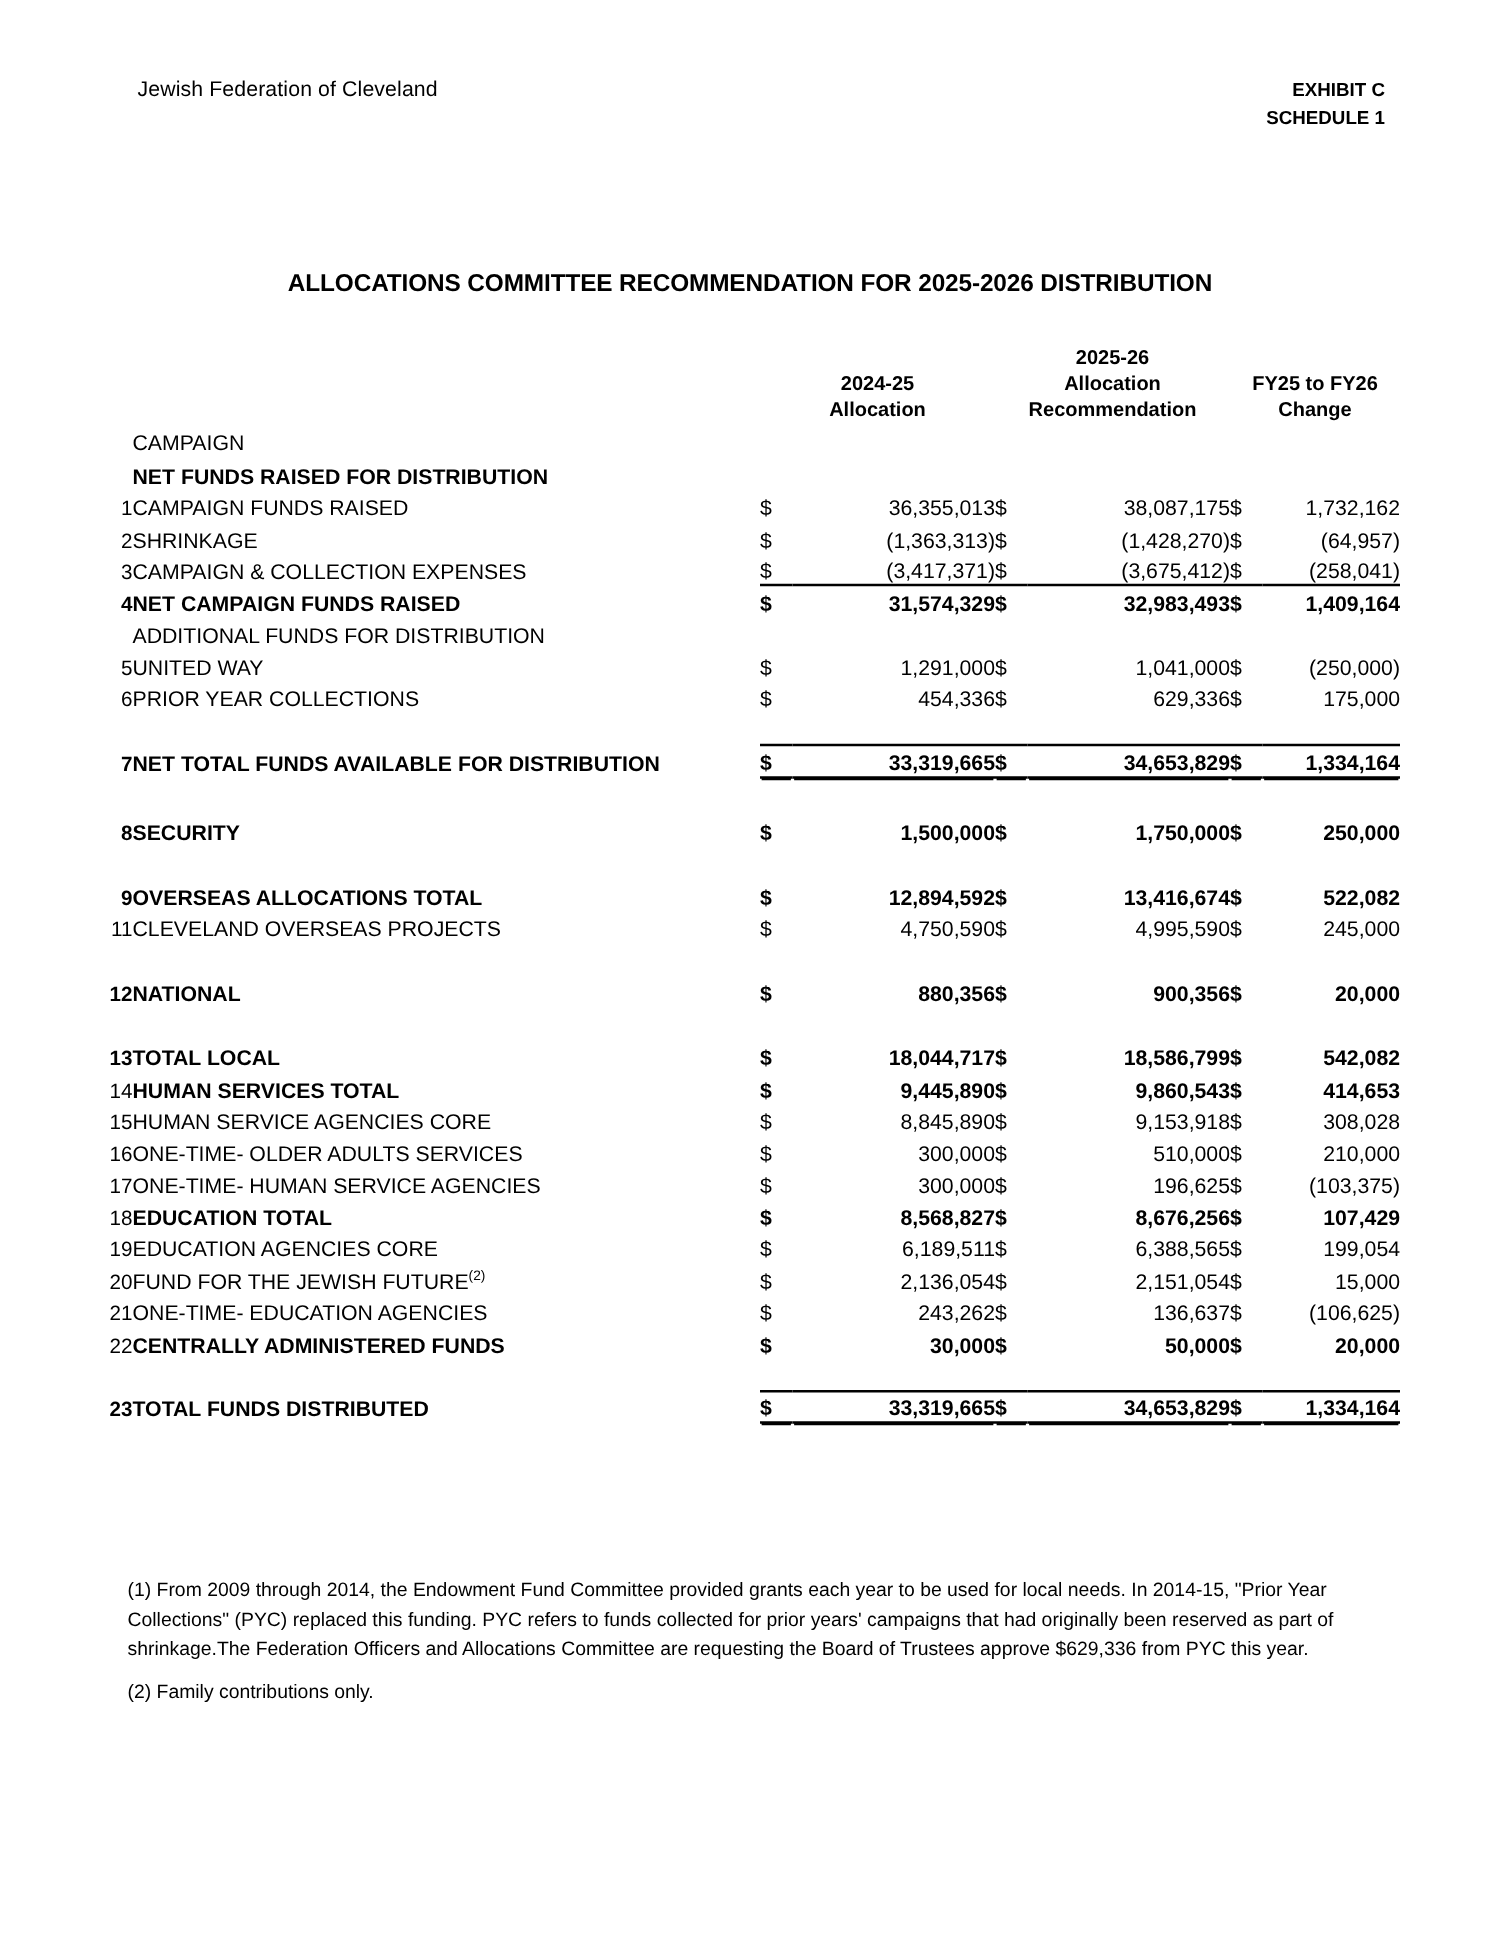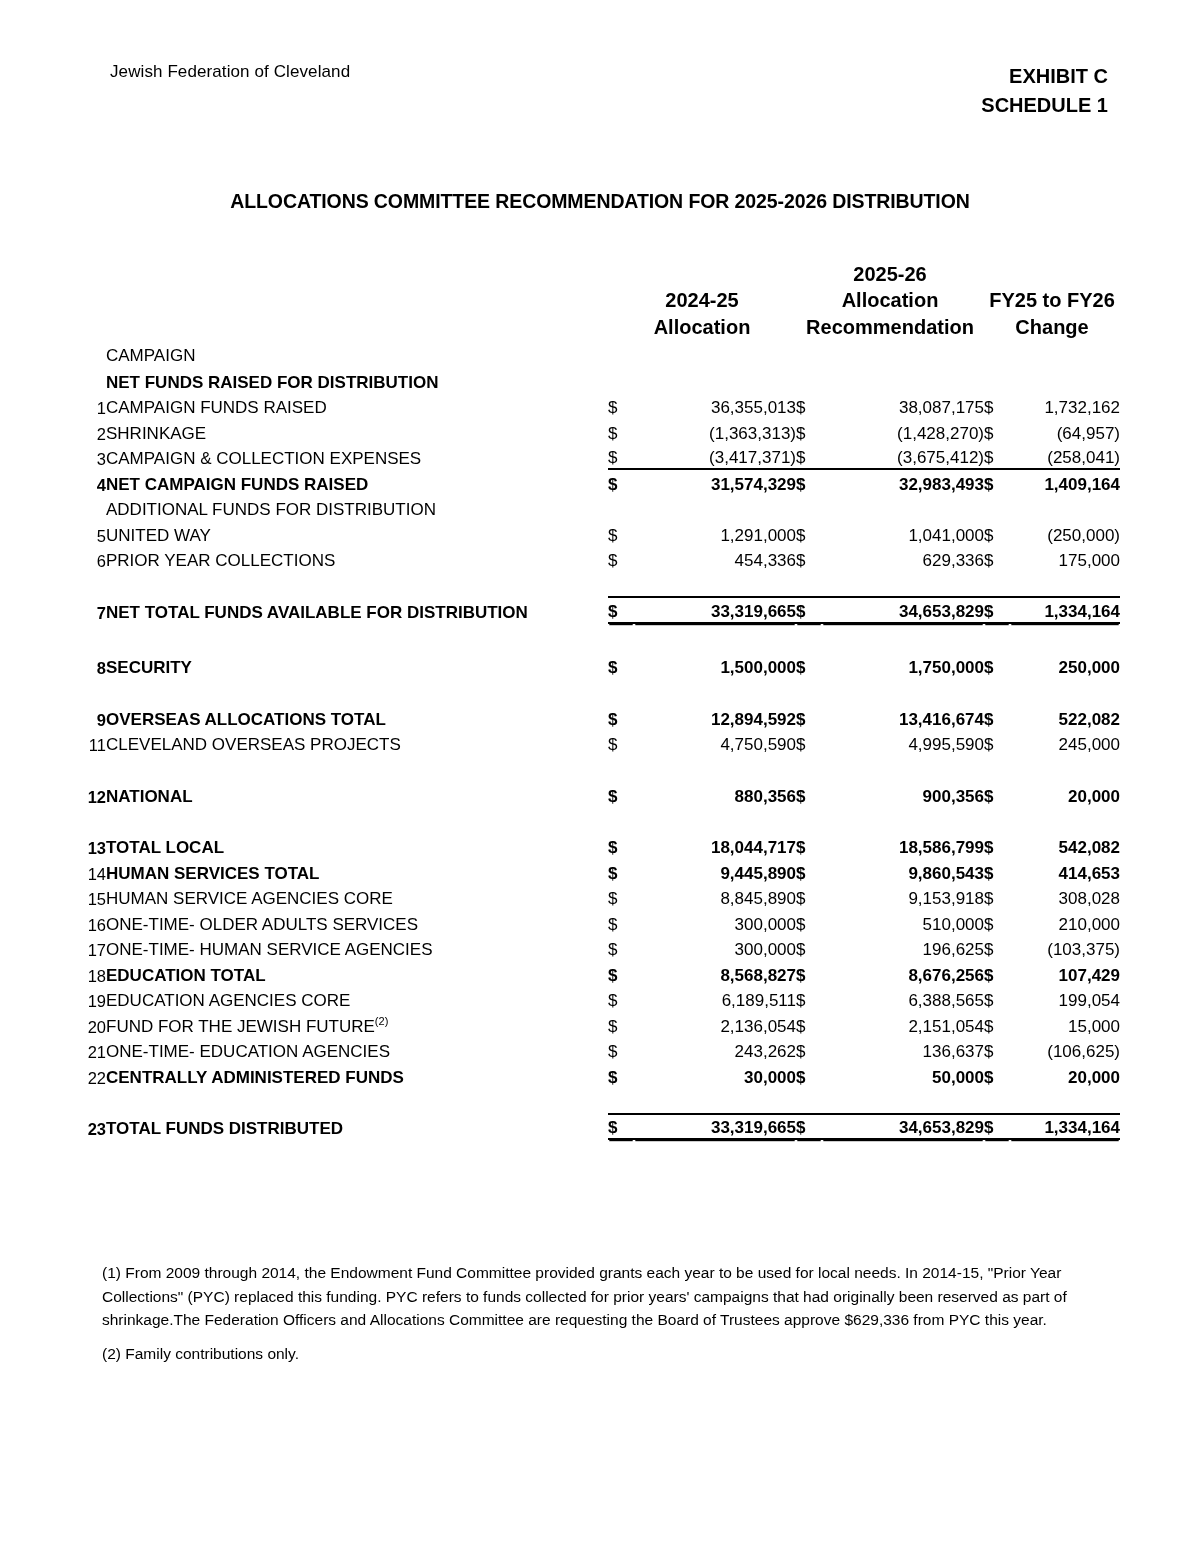--- a/index.html
+++ b/index.html
@@ -31,28 +31,28 @@
     justify-content: space-between;
     align-items: flex-start;
   }
   .org-name {
     font-size: 17px;
     letter-spacing: .1px;
   }
   .exhibit-block {
     text-align: right;
     font-weight: bold;
-    font-size: 20px;
+    font-size: 15px;
     line-height: 1.45;
   }
 
   
   .doc-title {
     position: absolute;
-    top: 172px;
+    top: 198px;
     left: 0;
     width: 1200px;
     text-align: center;
     font-weight: bold;
     font-size: 19.5px;
     letter-spacing: -0.1px;
   }
 
   
   .sheet {
@@ -71,21 +71,21 @@
   col.c-cur1  { width: 26px; }
   col.c-val1  { width: 162px; }
   col.c-cur2  { width: 26px; }
   col.c-val2  { width: 162px; }
   col.c-cur3  { width: 26px; }
   col.c-val3  { width: 110px; }
 
   .hdr-cell {
     text-align: center;
     font-weight: bold;
-    font-size: 20px;
+    font-size: 16px;
     line-height: 1.32;
     padding-bottom: 8px;
     vertical-align: bottom;
   }
 
   tr.r { height: 25.5px; }
   tr.r.tall { height: 27px; }
 
   .rownum {
     text-align: right;

